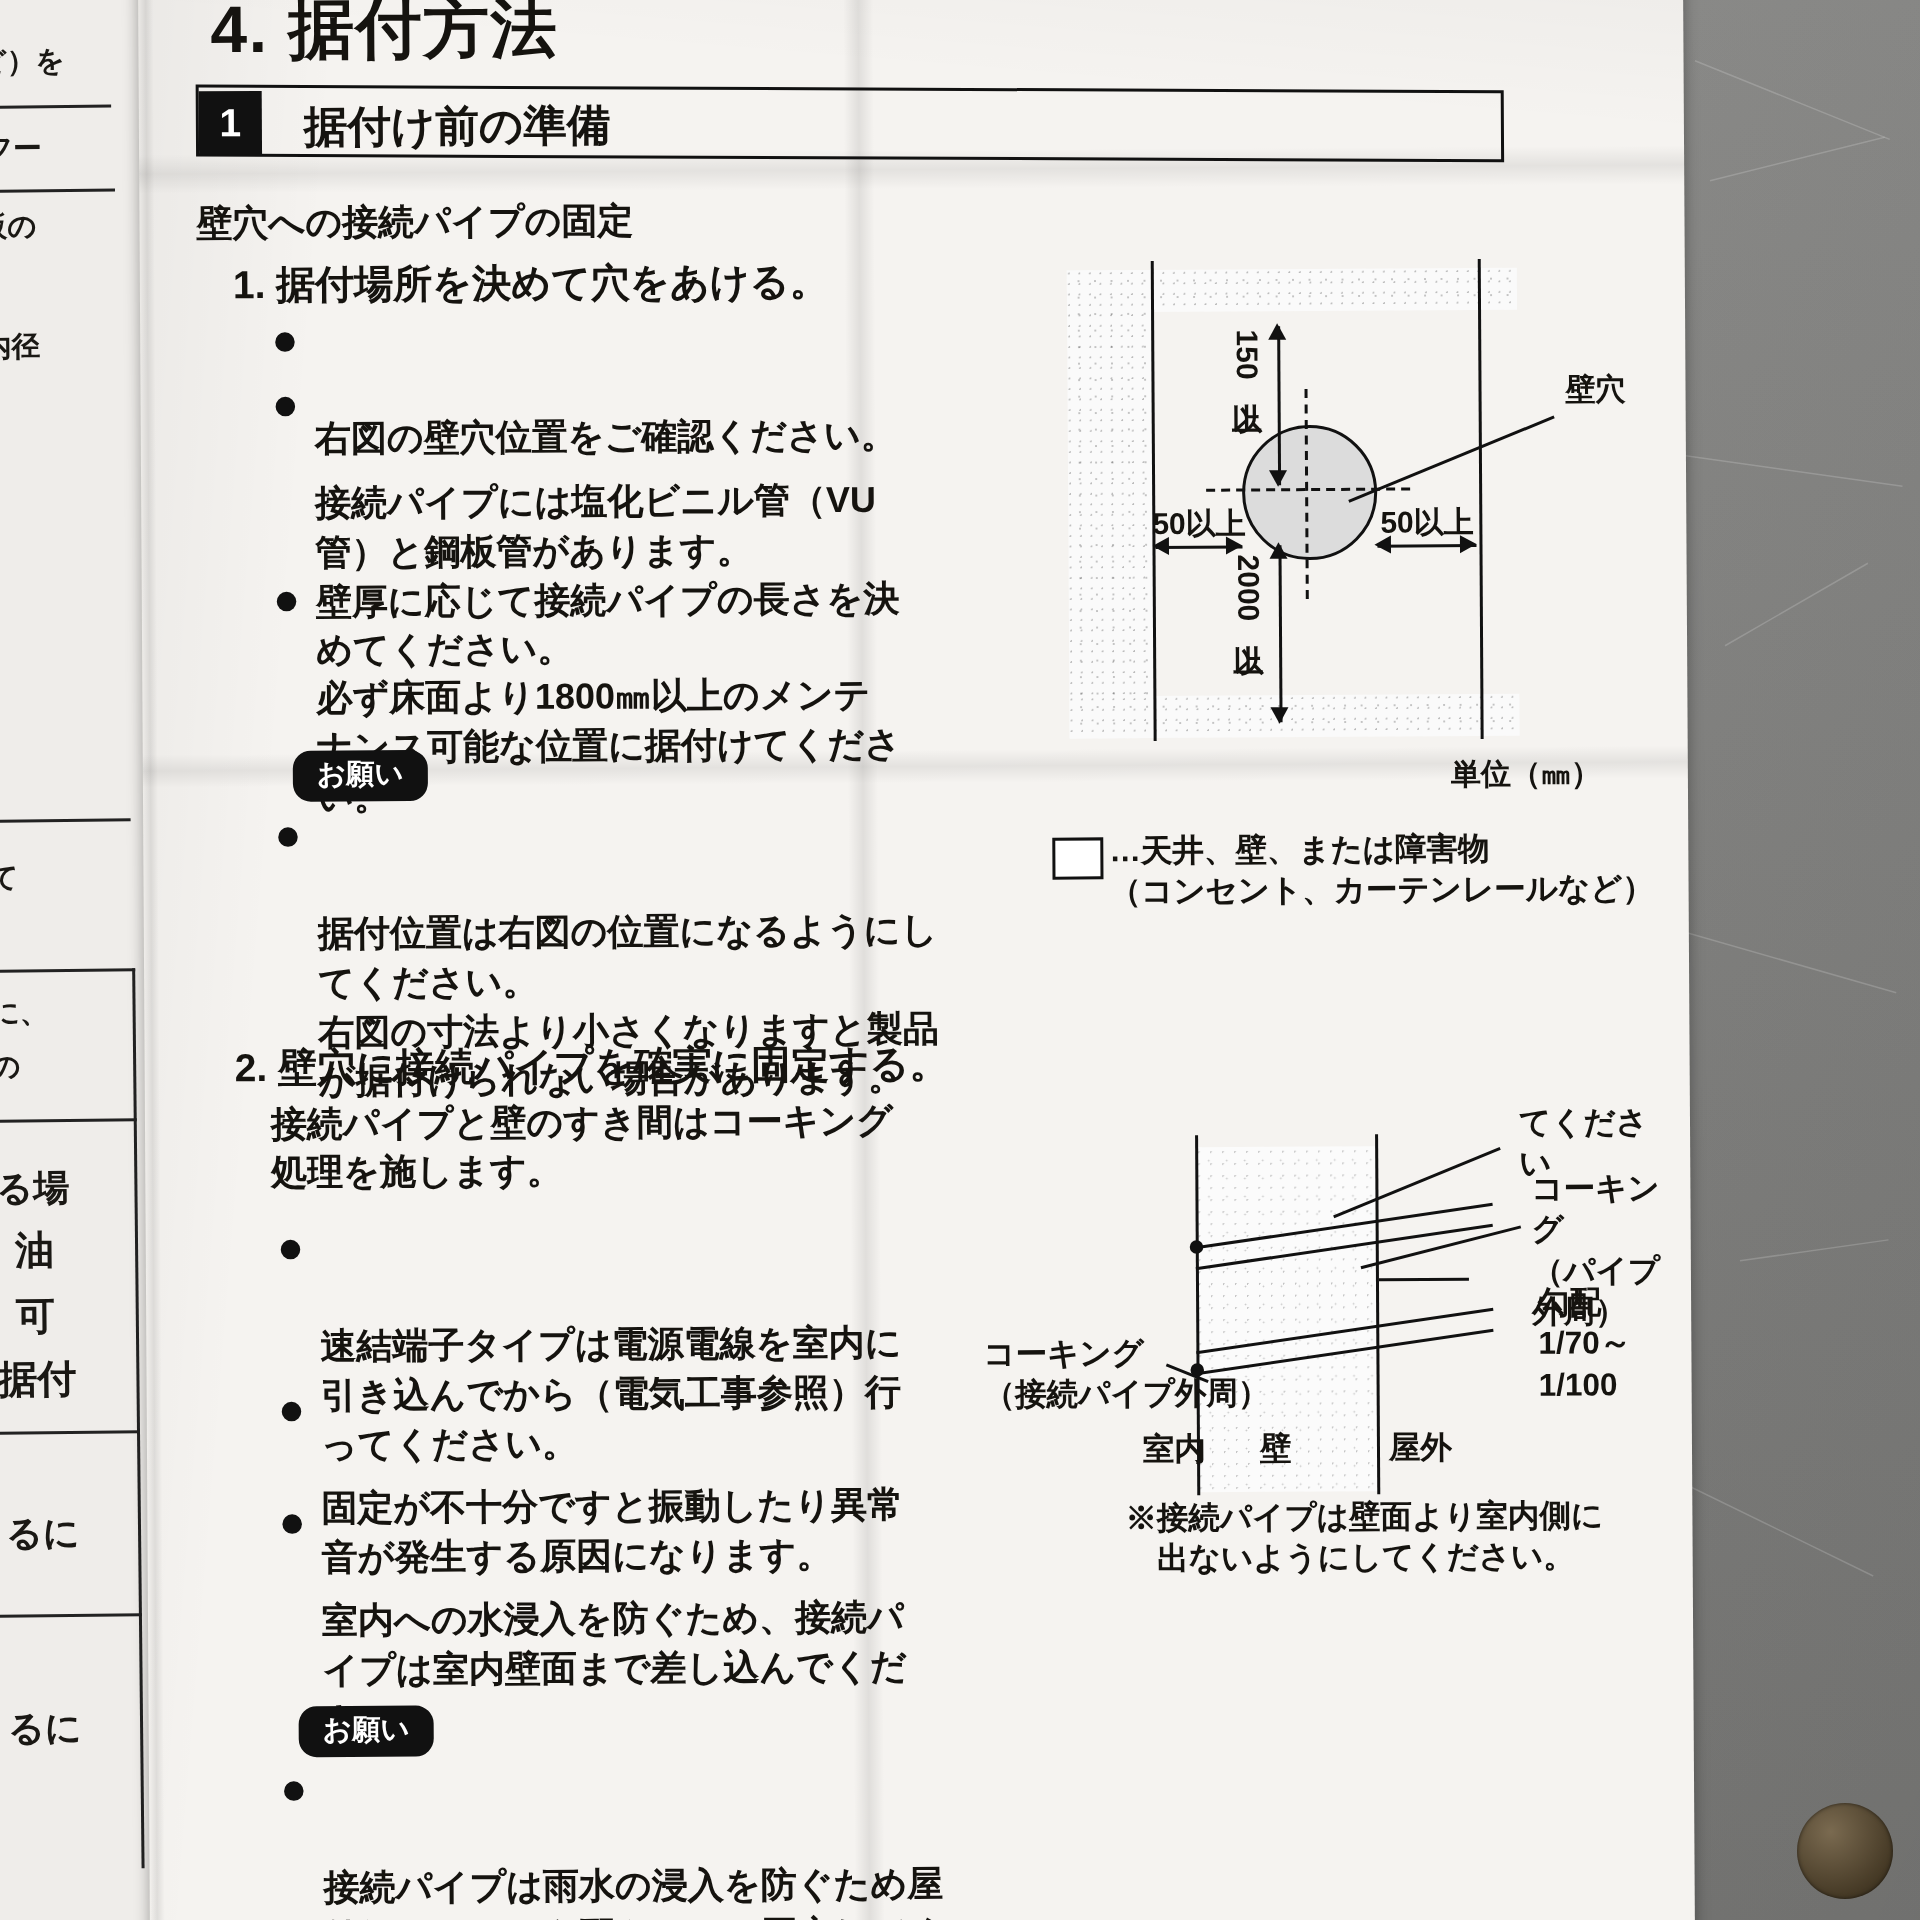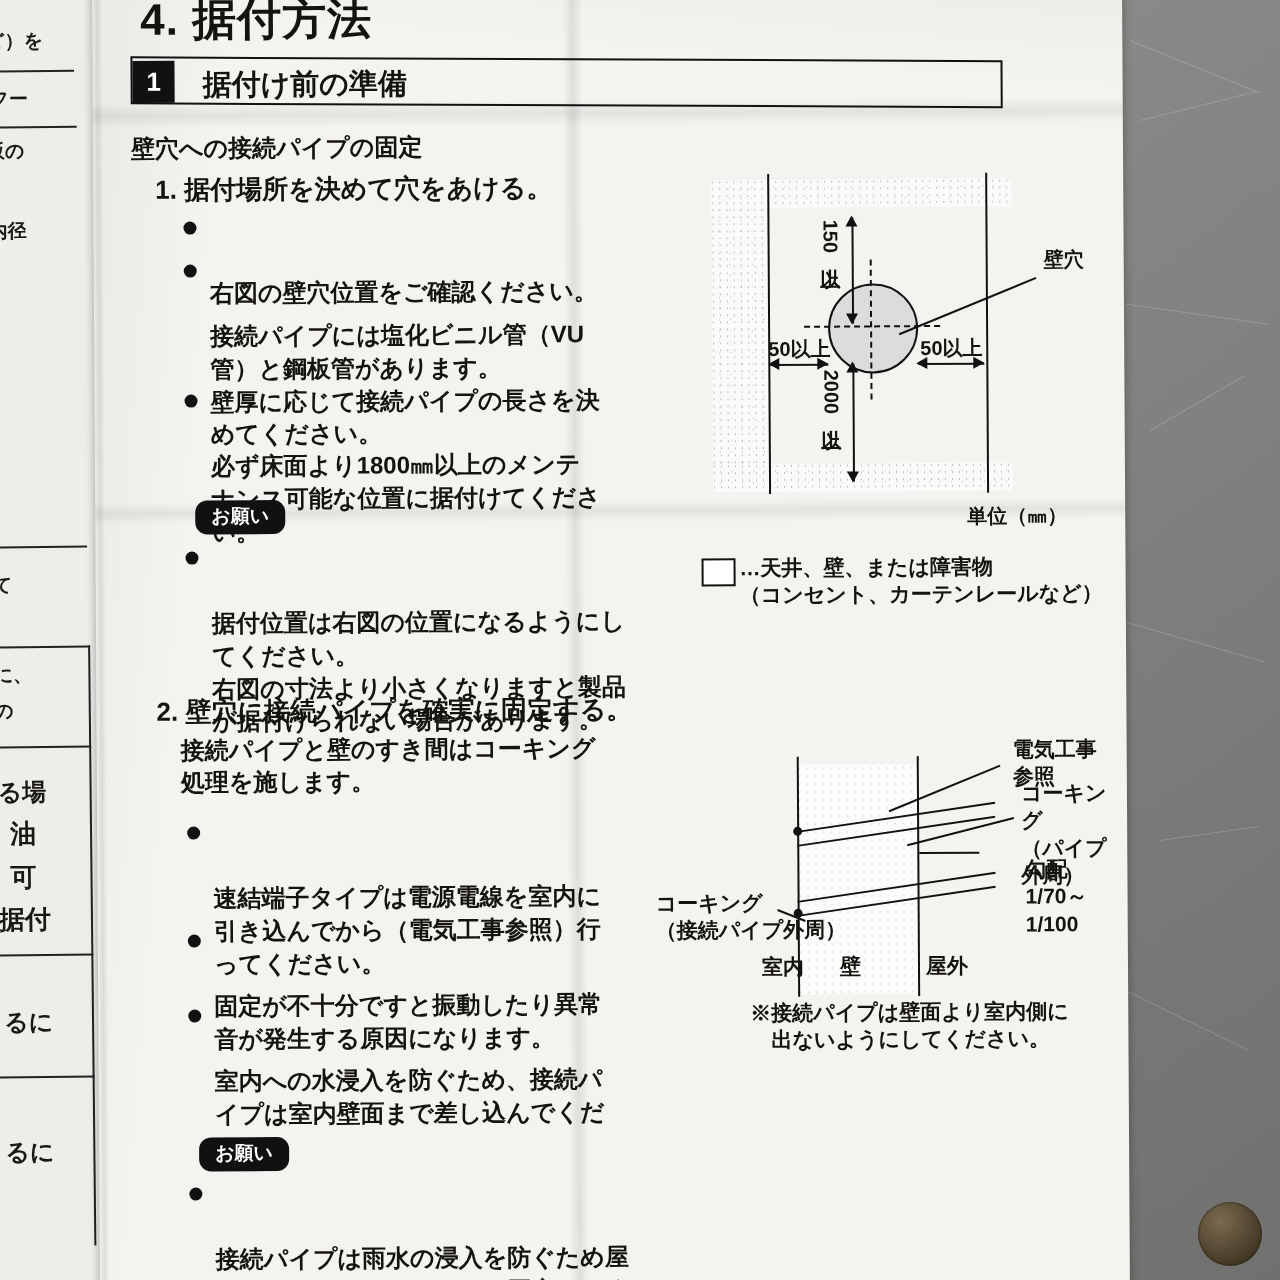--- a/index.html
+++ b/index.html
@@ -486,21 +486,21 @@
 
         <div class="dot-mark" style="left:136px; top:78px;"></div>
         <div class="dot-mark" style="left:136px; top:160px;"></div>
 
         <div class="ln ln-h" style="left:262px; top:104px; width:60px;"></div>
 
         <div class="lead" style="left:232px; top:62px; width:120px; transform:rotate(-22deg);"></div>
         <div class="lead" style="left:250px; top:96px; width:110px; transform:rotate(-14deg);"></div>
         <div class="lead" style="left:120px; top:160px; width:30px; transform:rotate(22deg);"></div>
 
-        <div class="note-small" style="left:356px; top:-12px;">電気工事参照</div>
+        <div class="note-small" style="left:356px; top:-12px;">てください</div>
         <div class="note-small" style="left:364px; top:32px; white-space:pre-line;">コーキング
 （パイプ外周）</div>
         <div class="note-small" style="left:368px; top:108px; white-space:pre-line; text-align:left;">勾配
 1/70～
 1/100</div>
         <div class="note-small" style="left:-2px; top:140px; white-space:pre-line;">コーキング
 （接続パイプ外周）</div>
 
         <div class="note-small" style="left:104px; top:204px;">室内</div>
         <div class="note-small" style="left:182px; top:204px;">壁</div>

